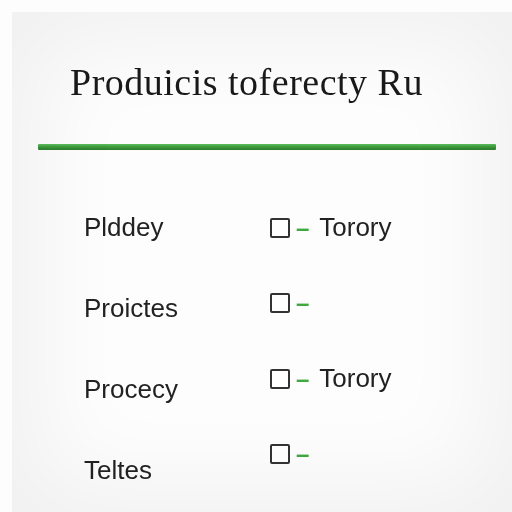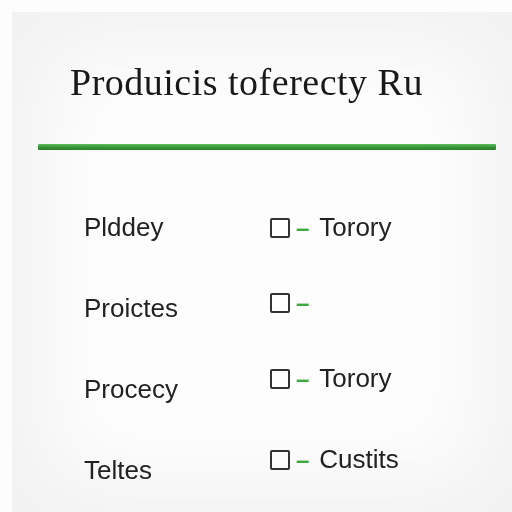--- a/index.html
+++ b/index.html
@@ -100,19 +100,18 @@
       <span class="dash">–</span>
     </div>
     <div class="item">
       <span class="checkbox"></span>
       <span class="dash">–</span>
       <span>Torory</span>
     </div>
     <div class="item">
       <span class="checkbox"></span>
       <span class="dash">–</span>
-      <span>Custits</span>
     </div>
   </div>
 
 </div>
 
 <div class="vignette"></div>
 
 </body></html>

